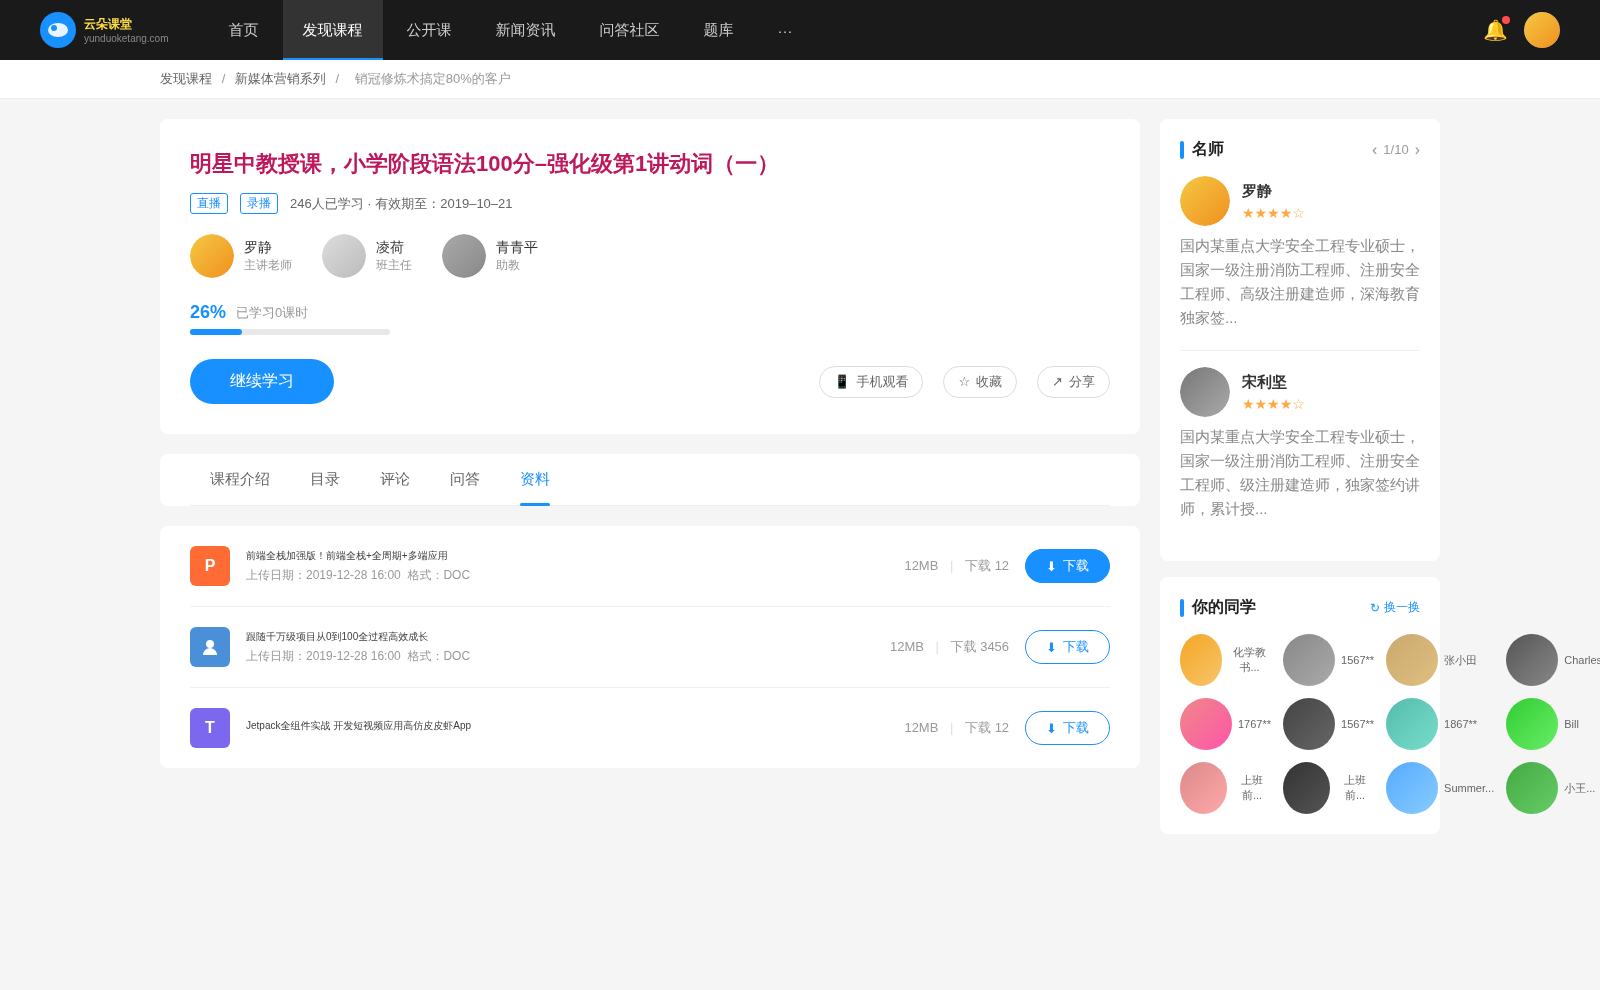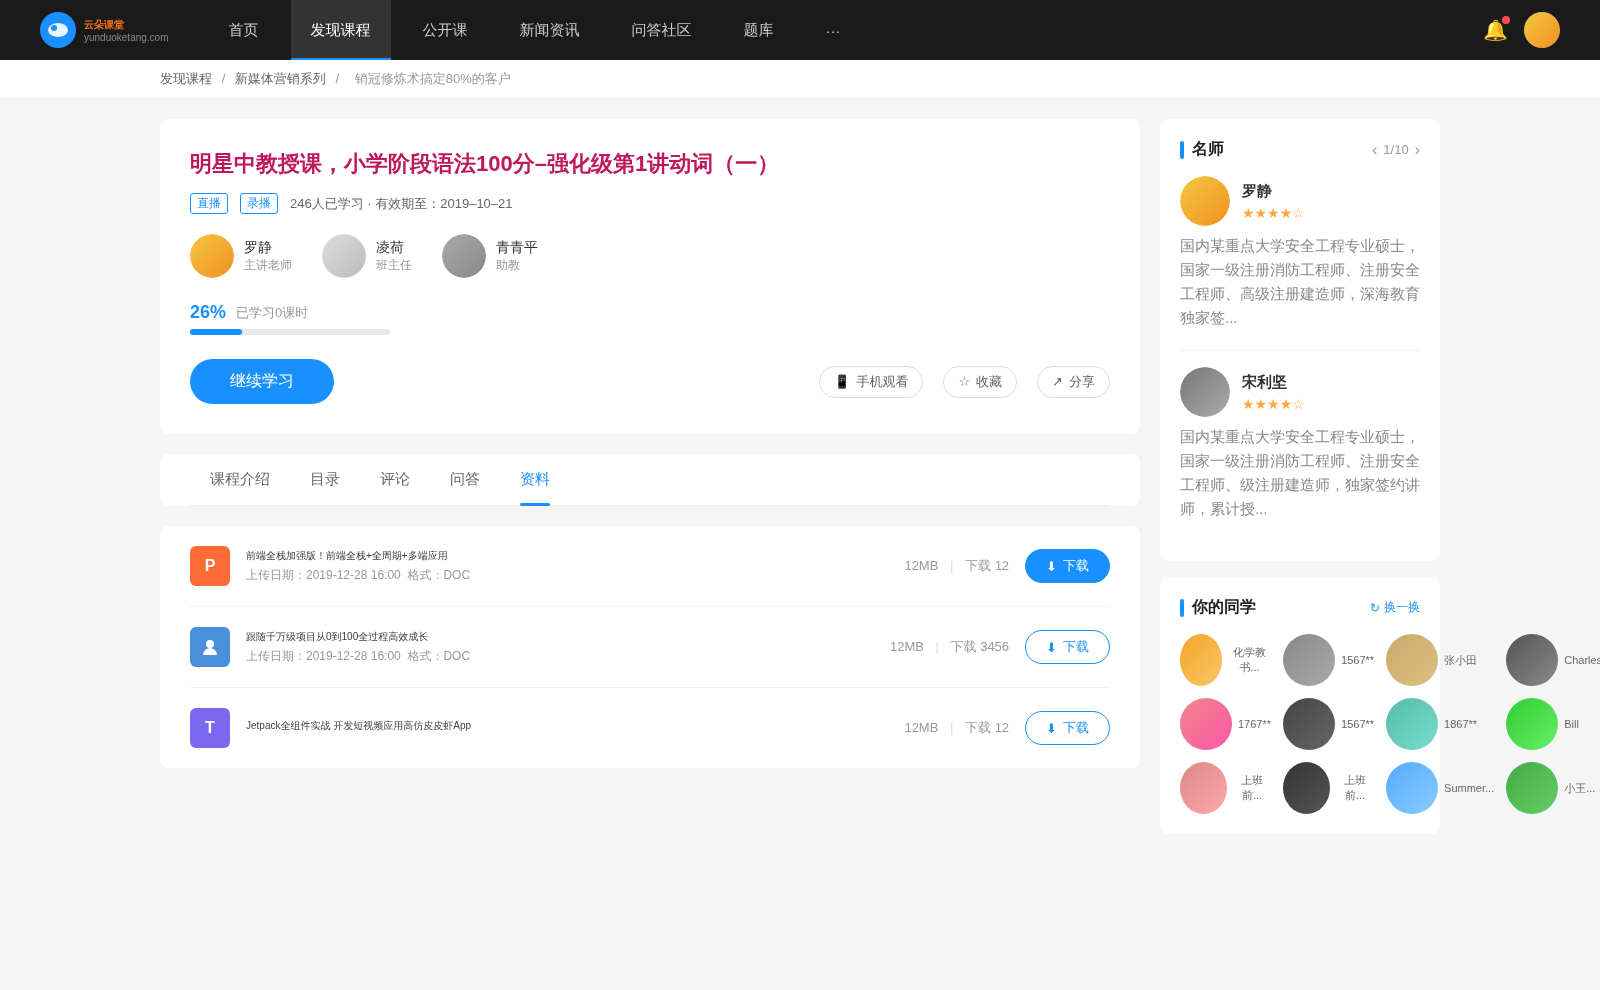--- a/index.html
+++ b/index.html
@@ -2,21 +2,21 @@
 <html><head>
   <meta charset="utf-8">
   <style>
     * { box-sizing: border-box; margin: 0; padding: 0; }
     body { font-family: 'PingFang SC', 'Microsoft YaHei', sans-serif; background: #f5f5f5; color: #333; font-size: 14px; }
 
     
     .navbar { background: #1a1a1a; display: flex; align-items: center; height: 60px; padding: 0 40px; position: relative; }
     .logo-area { display: flex; align-items: center; margin-right: 40px; }
     .logo-icon { width: 36px; height: 36px; background: #1890ff; border-radius: 50%; display: flex; align-items: center; justify-content: center; color: white; font-weight: bold; font-size: 12px; margin-right: 8px; }
-    .nav-items { display: flex; align-items: center; gap: 12px; }
+    .nav-items { display: flex; align-items: center; gap: 4px; }
     .nav-item { color: #ccc; padding: 0 20px; height: 60px; display: flex; align-items: center; cursor: pointer; font-size: 15px; position: relative; }
     .nav-item.active { color: white; background: #333; }
     .nav-item.active::after { content: ''; position: absolute; bottom: 0; left: 0; right: 0; height: 2px; background: #1890ff; }
     .nav-right { margin-left: auto; display: flex; align-items: center; gap: 16px; }
     .bell-icon { color: #ccc; font-size: 20px; cursor: pointer; position: relative; }
     .bell-dot { position: absolute; top: -2px; right: -2px; width: 8px; height: 8px; background: #ff4d4f; border-radius: 50%; }
     .avatar-nav { width: 36px; height: 36px; border-radius: 50%; background: #888; overflow: hidden; cursor: pointer; }
     .avatar-nav-img { width: 100%; height: 100%; background: linear-gradient(135deg, #f5a623, #e8935c); border-radius: 50%; }
 
     
@@ -125,21 +125,21 @@
 
 <nav class="navbar">
   <div class="logo-area">
     <div class="logo-icon">
       <svg width="24" height="24" viewBox="0 0 24 24">
         <ellipse cx="12" cy="12" rx="10" ry="7" fill="white" opacity="0.9"></ellipse>
         <circle cx="8" cy="10" r="3" fill="#1890ff"></circle>
       </svg>
     </div>
     <div>
-      <div style="color:#f97316;font-size:10px;font-weight:bold;">云朵课堂</div>
+      <div style="color:#fde047;font-size:12px;font-weight:bold;">云朵课堂</div>
       <div style="color:#888;font-size:10px;">yunduoketang.com</div>
     </div>
   </div>
   <div class="nav-items">
     <div class="nav-item">首页</div>
     <div class="nav-item active">发现课程</div>
     <div class="nav-item">公开课</div>
     <div class="nav-item">新闻资讯</div>
     <div class="nav-item">问答社区</div>
     <div class="nav-item">题库</div>

